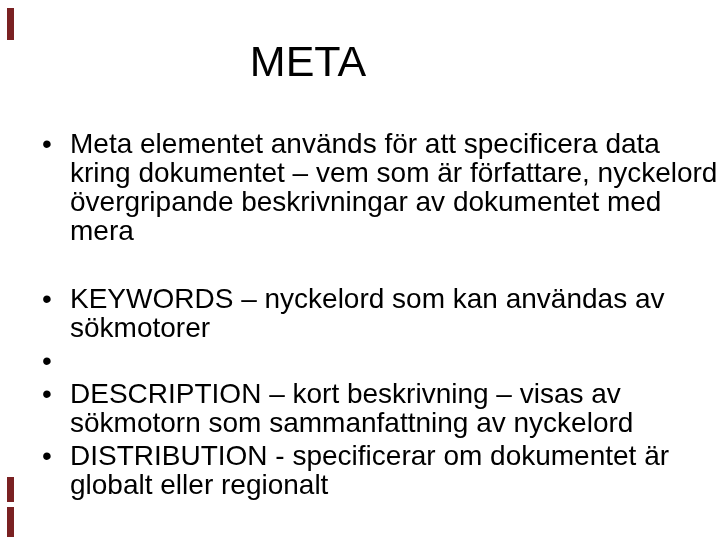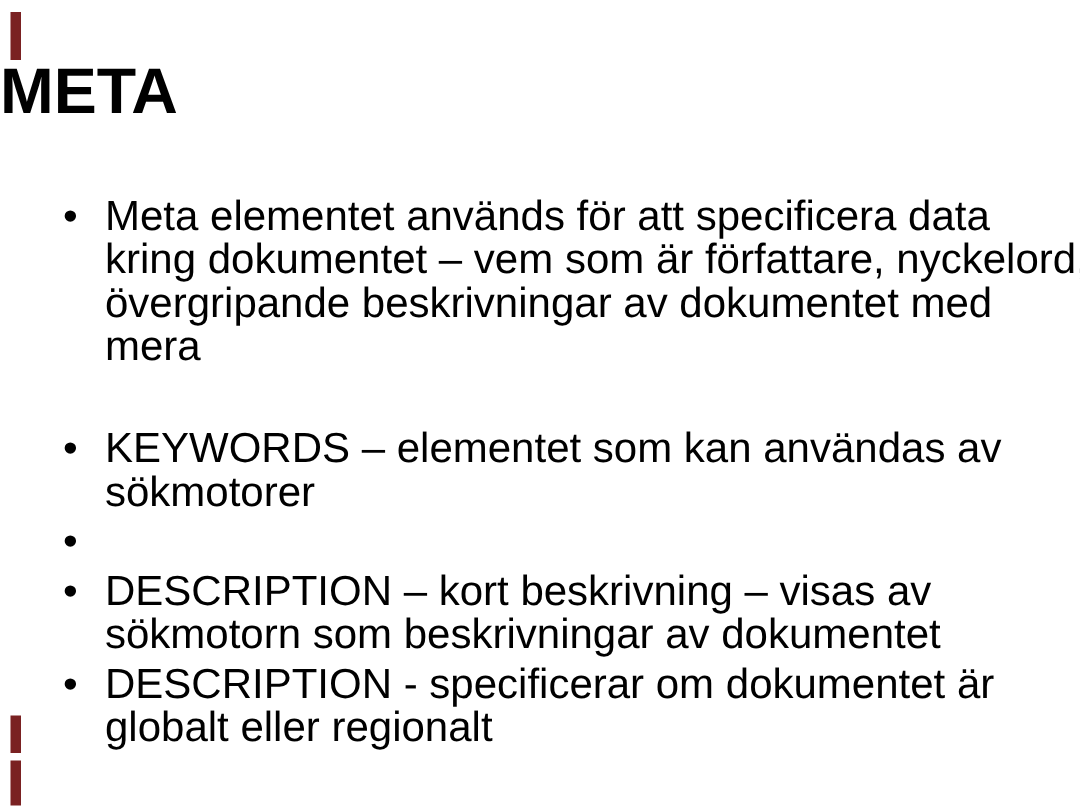--- a/index.html
+++ b/index.html
@@ -24,23 +24,23 @@
   }
   .accent-top    { top: 8px;   height: 32px; }
   .accent-bot-1  { top: 477px; height: 25px; }
   .accent-bot-2  { top: 507px; height: 30px; }
   .title {
     position: absolute;
     top: 38px;
     left: 0;
     width: 616px;
     margin: 0;
-    text-align: left;
+    text-align: center;
     font-size: 43px;
-    font-weight: 700;
+    font-weight: 400;
     line-height: 1.1;
     letter-spacing: 0px;
     color: #000000;
   }
   .bullet-list {
     position: absolute;
     left: 40px;
     width: 660px;
   }
   .list-intro { top: 129px; }
@@ -81,31 +81,31 @@
         <div class="bullet-text">Meta elementet används för att specificera data
 kring dokumentet – vem som är författare, nyckelord,
 övergripande beskrivningar av dokumentet med
 mera</div>
       </div>
     </div>
 
   <div class="bullet-list list-meta">
       <div class="bullet-item">
         <span class="bullet-marker">•</span>
-        <div class="bullet-text">KEYWORDS – elementet som kan användas av
+        <div class="bullet-text">KEYWORDS – nyckelord som kan användas av
 sökmotorer</div>
       </div>
       <div class="bullet-item">
         <span class="bullet-marker">•</span>
       </div>
       <div class="bullet-item">
         <span class="bullet-marker">•</span>
         <div class="bullet-text">DESCRIPTION – kort beskrivning – visas av
-sökmotorn som beskrivningar av dokumentet</div>
+sökmotorn som sammanfattning av nyckelord</div>
       </div>
       <div class="bullet-item">
         <span class="bullet-marker">•</span>
-        <div class="bullet-text">DESCRIPTION - specificerar om dokumentet är
+        <div class="bullet-text">DISTRIBUTION - specificerar om dokumentet är
 globalt eller regionalt</div>
       </div>
     </div>
 
 </div>
 
 </body></html>

